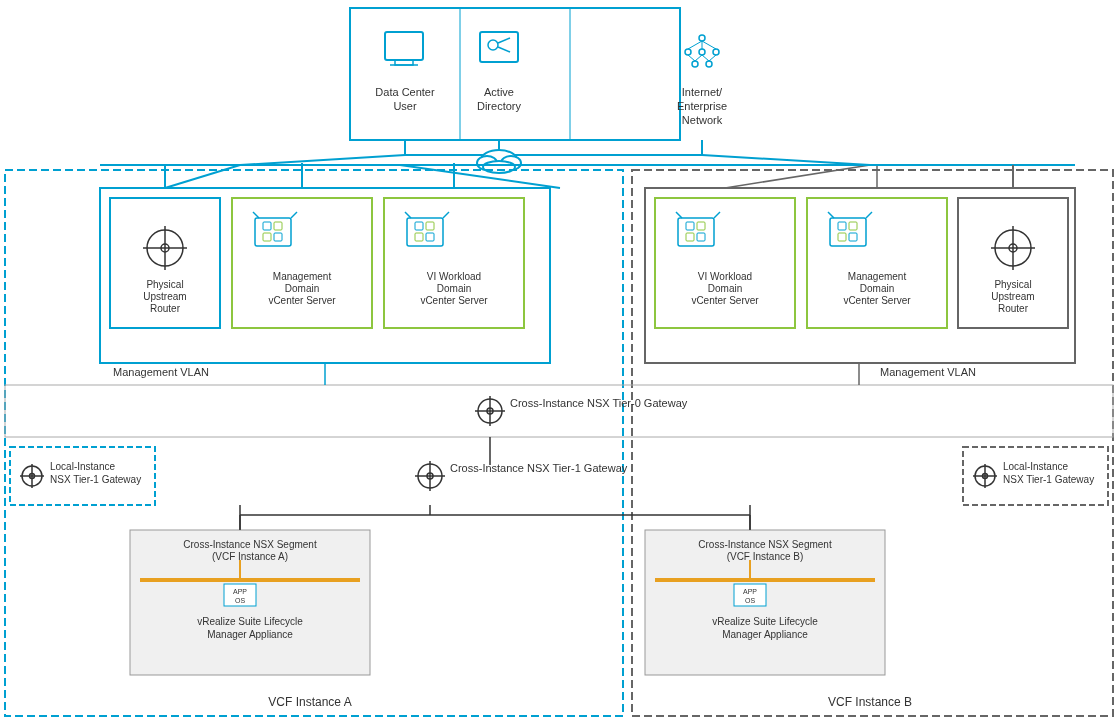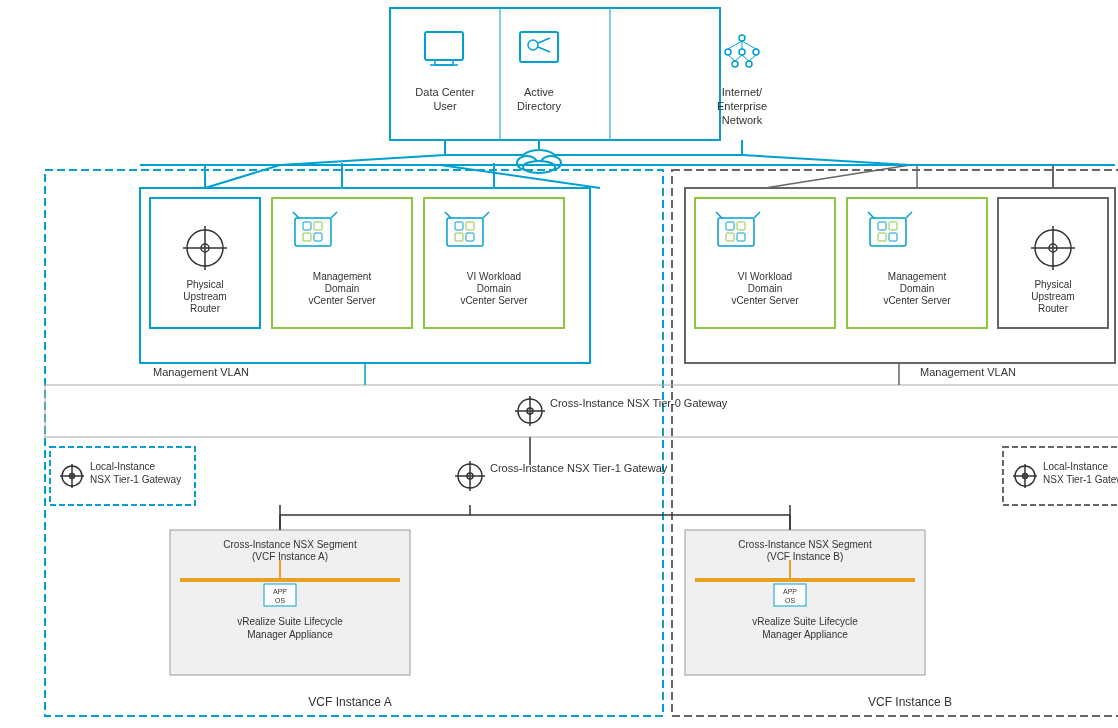--- a/index.html
+++ b/index.html
@@ -10,21 +10,20 @@
       height: 728px;
       overflow: hidden;
       position: relative;
       font-size: 11px;
     }
 
     .diagram-container {
       position: relative;
       width: 1070px;
       height: 728px;
-      margin-left: 40px;
     }
   </style>
 </head>
 <body>
 
 <div class="diagram-container">
   <svg width="1118" height="728" style="position:absolute;top:0;left:0;">
 
     <rect x="350" y="8" width="330" height="132" fill="none" stroke="#00a0d1" stroke-width="2"></rect>
     <line x1="460" y1="8" x2="460" y2="140" stroke="#00a0d1" stroke-width="1"></line>

